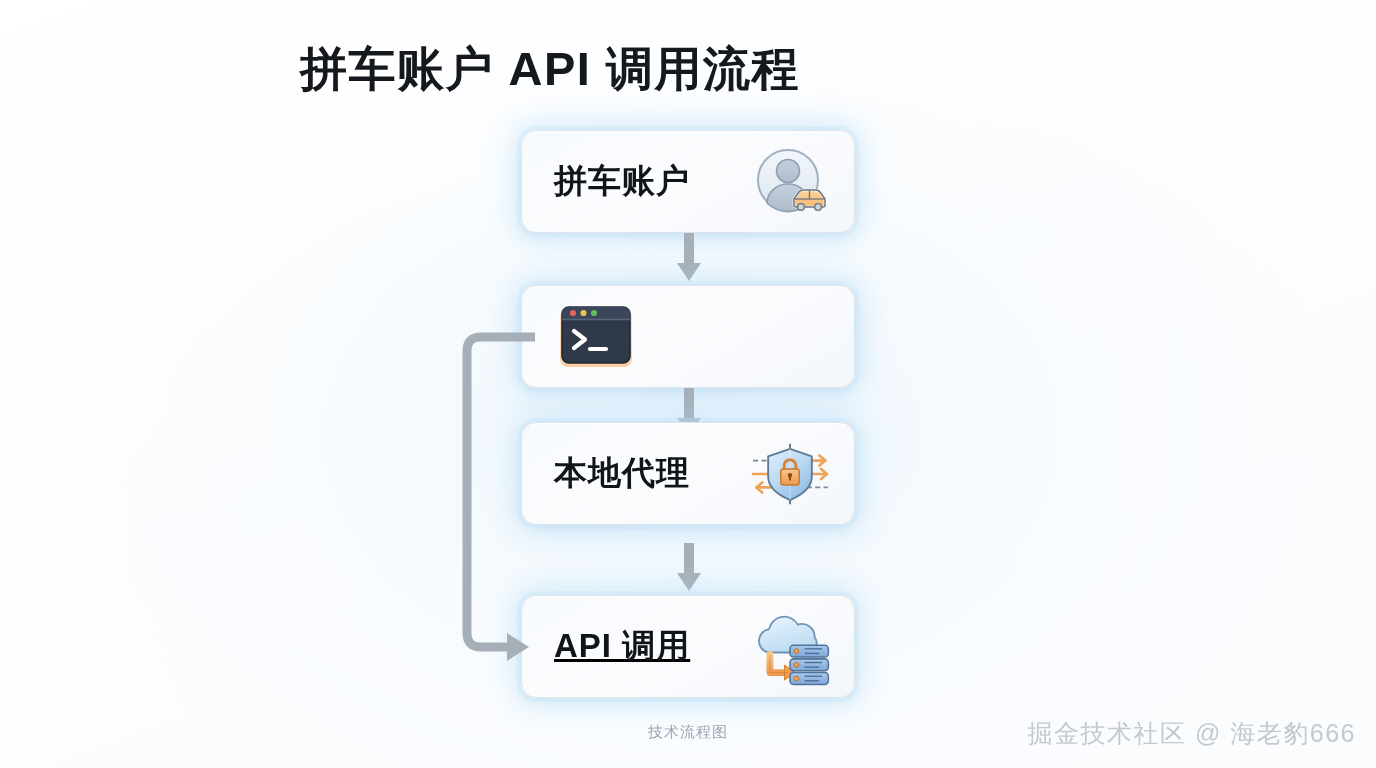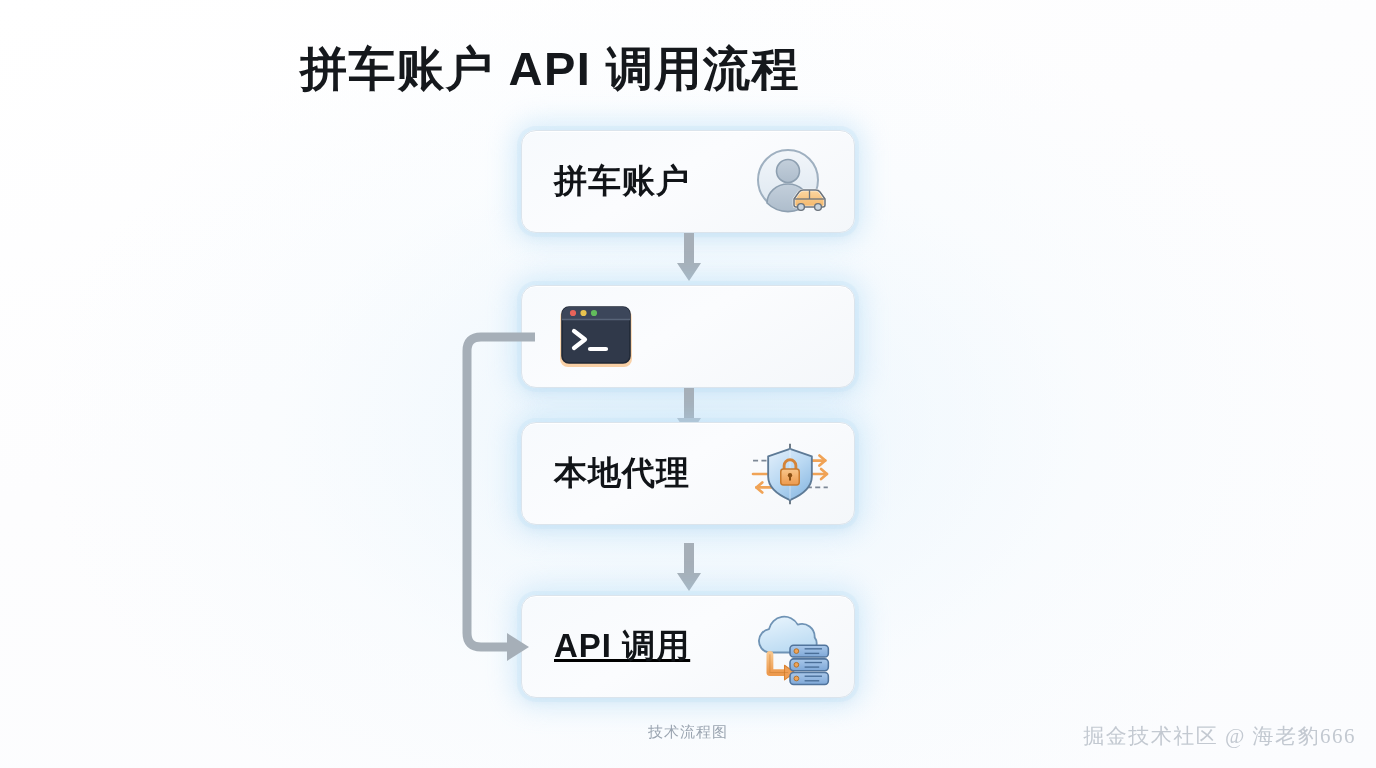--- a/index.html
+++ b/index.html
@@ -121,25 +121,25 @@
     font-size: 15px;
     color: #9aa4b0;
     letter-spacing: 1px;
   }
 
   
   .watermark {
     position: absolute;
     right: 20px;
     bottom: 18px;
-    font-size: 21px;
+    font-size: 25px;
     color: #c3c9d1;
     letter-spacing: 1.5px;
     white-space: nowrap;
-    font-family: Liberation Serif, serif;
+    font-family: Liberation Sans, sans-serif;
   }
 </style>
 </head>
 <body>
 
 <div id="canvas">
 
   <div class="page-title">拼车账户 API 调用流程</div>
 
   <div class="flow">

